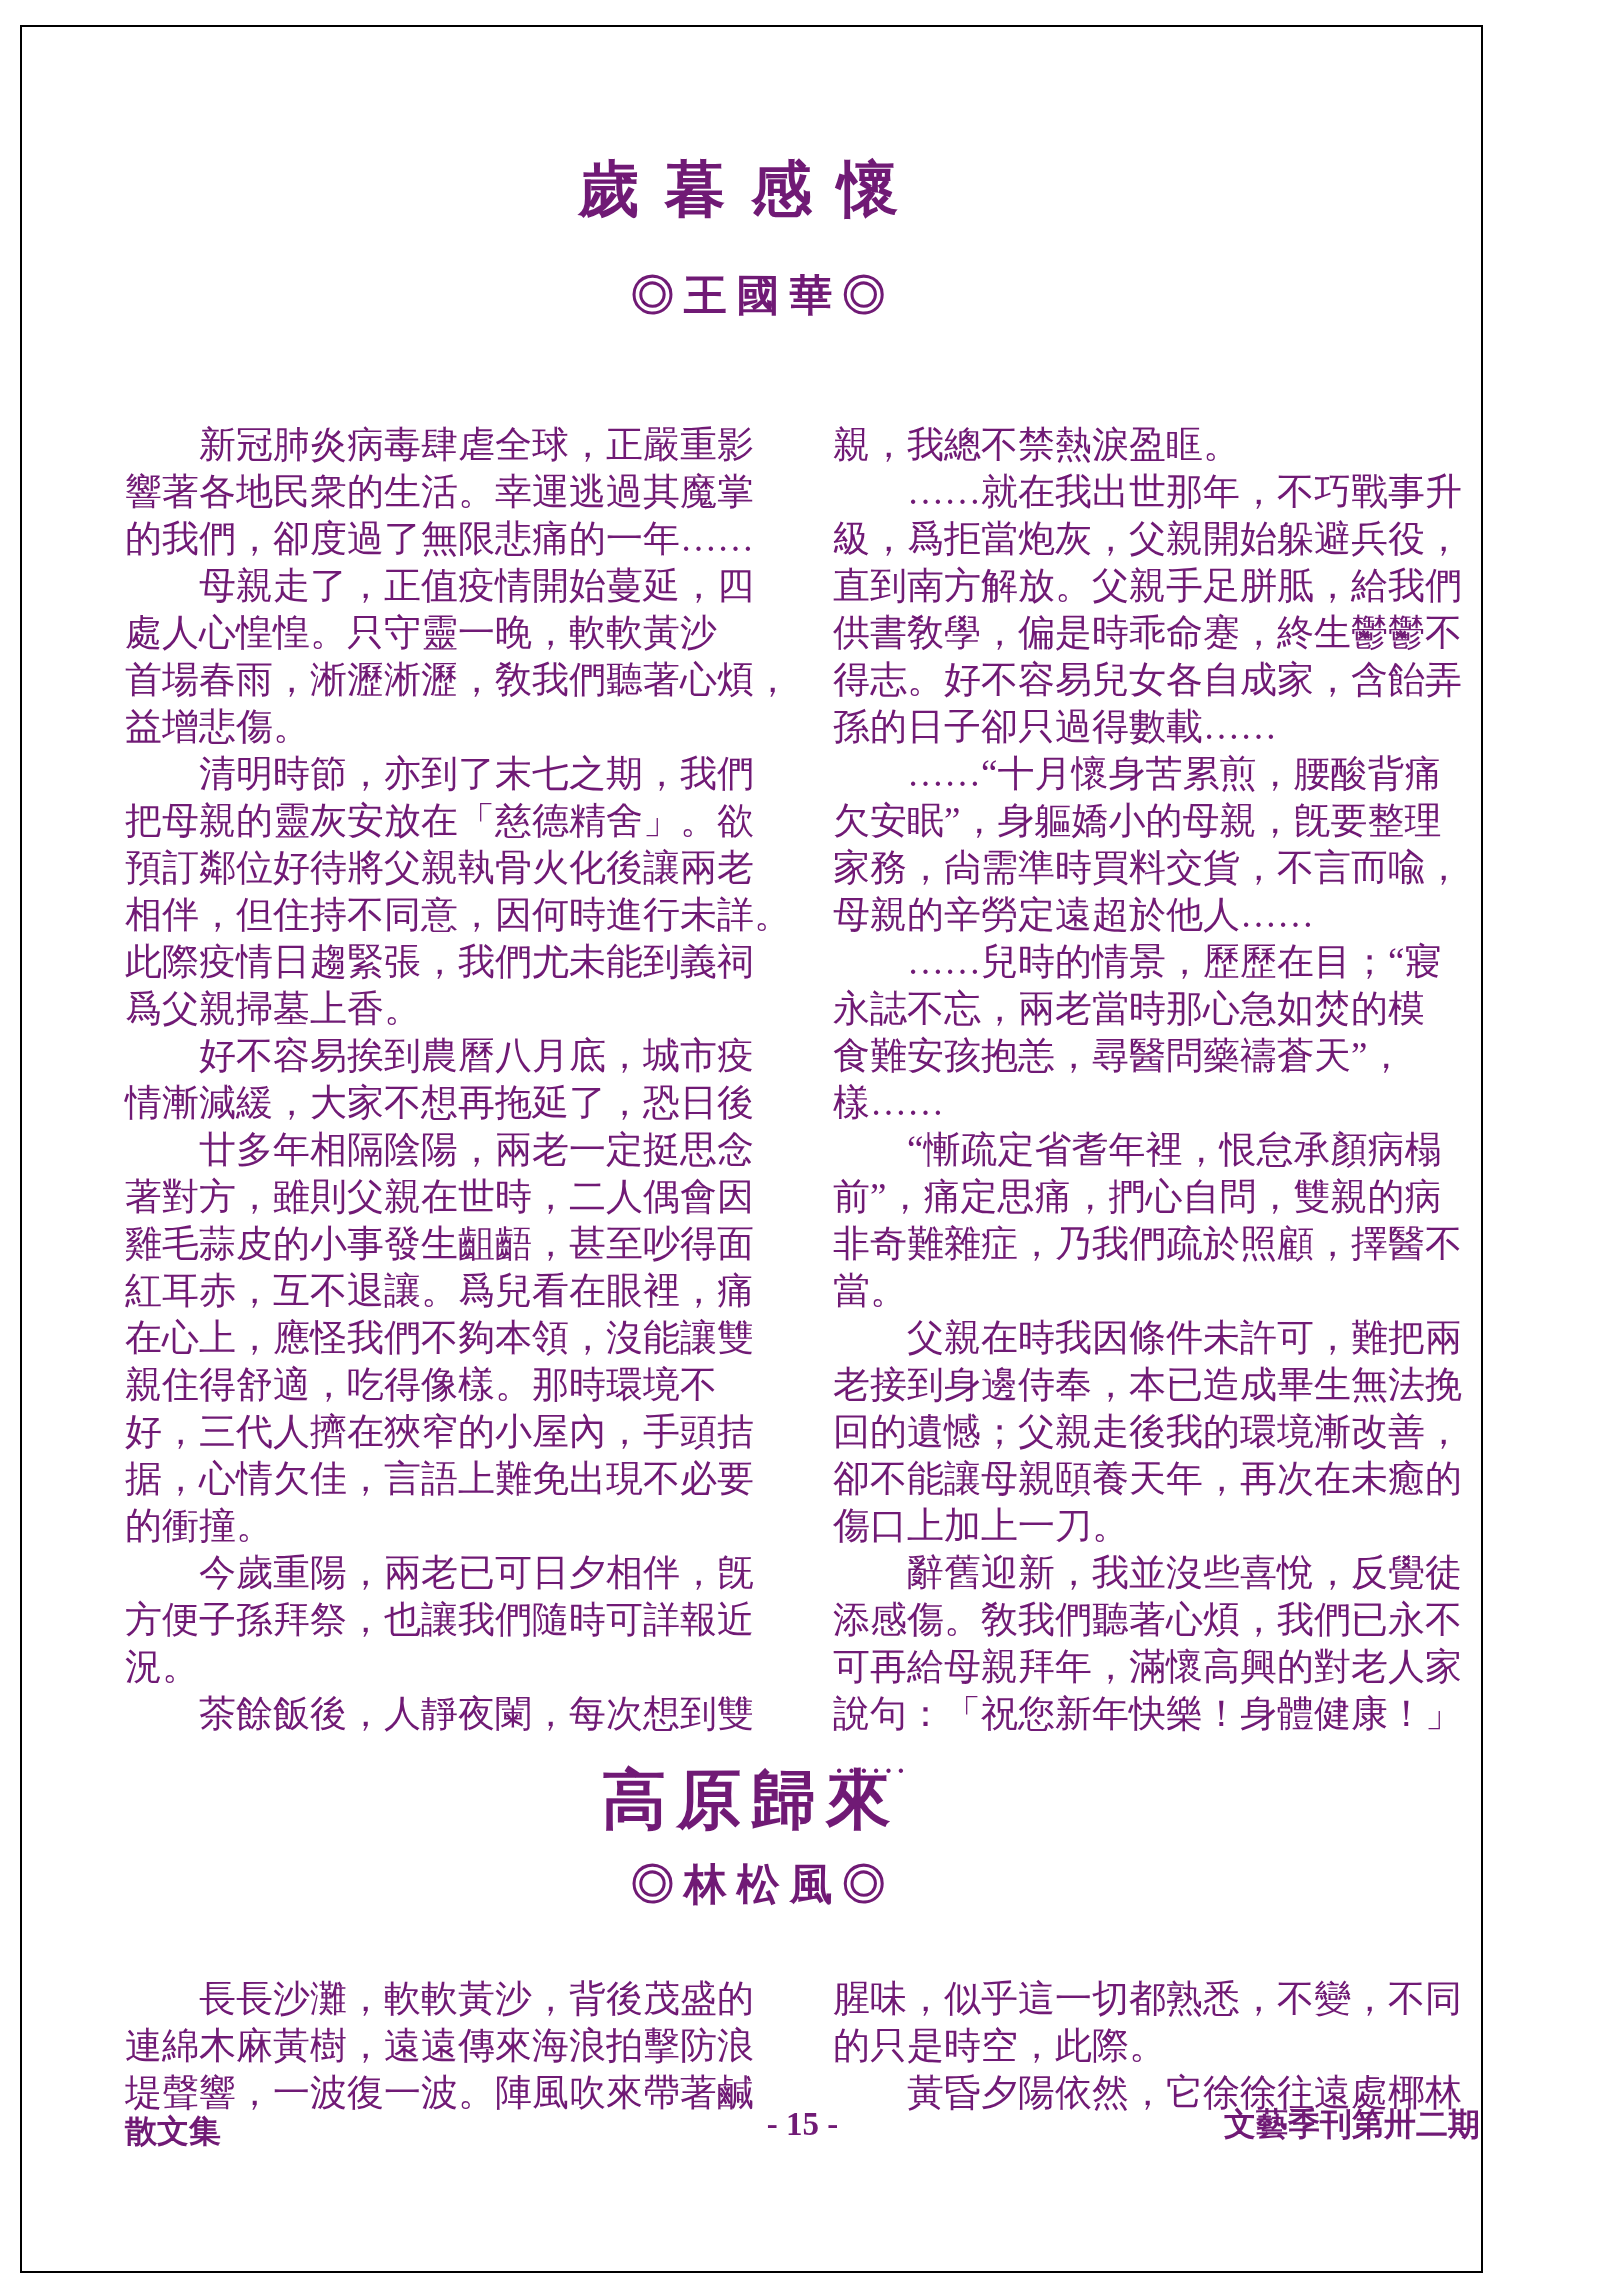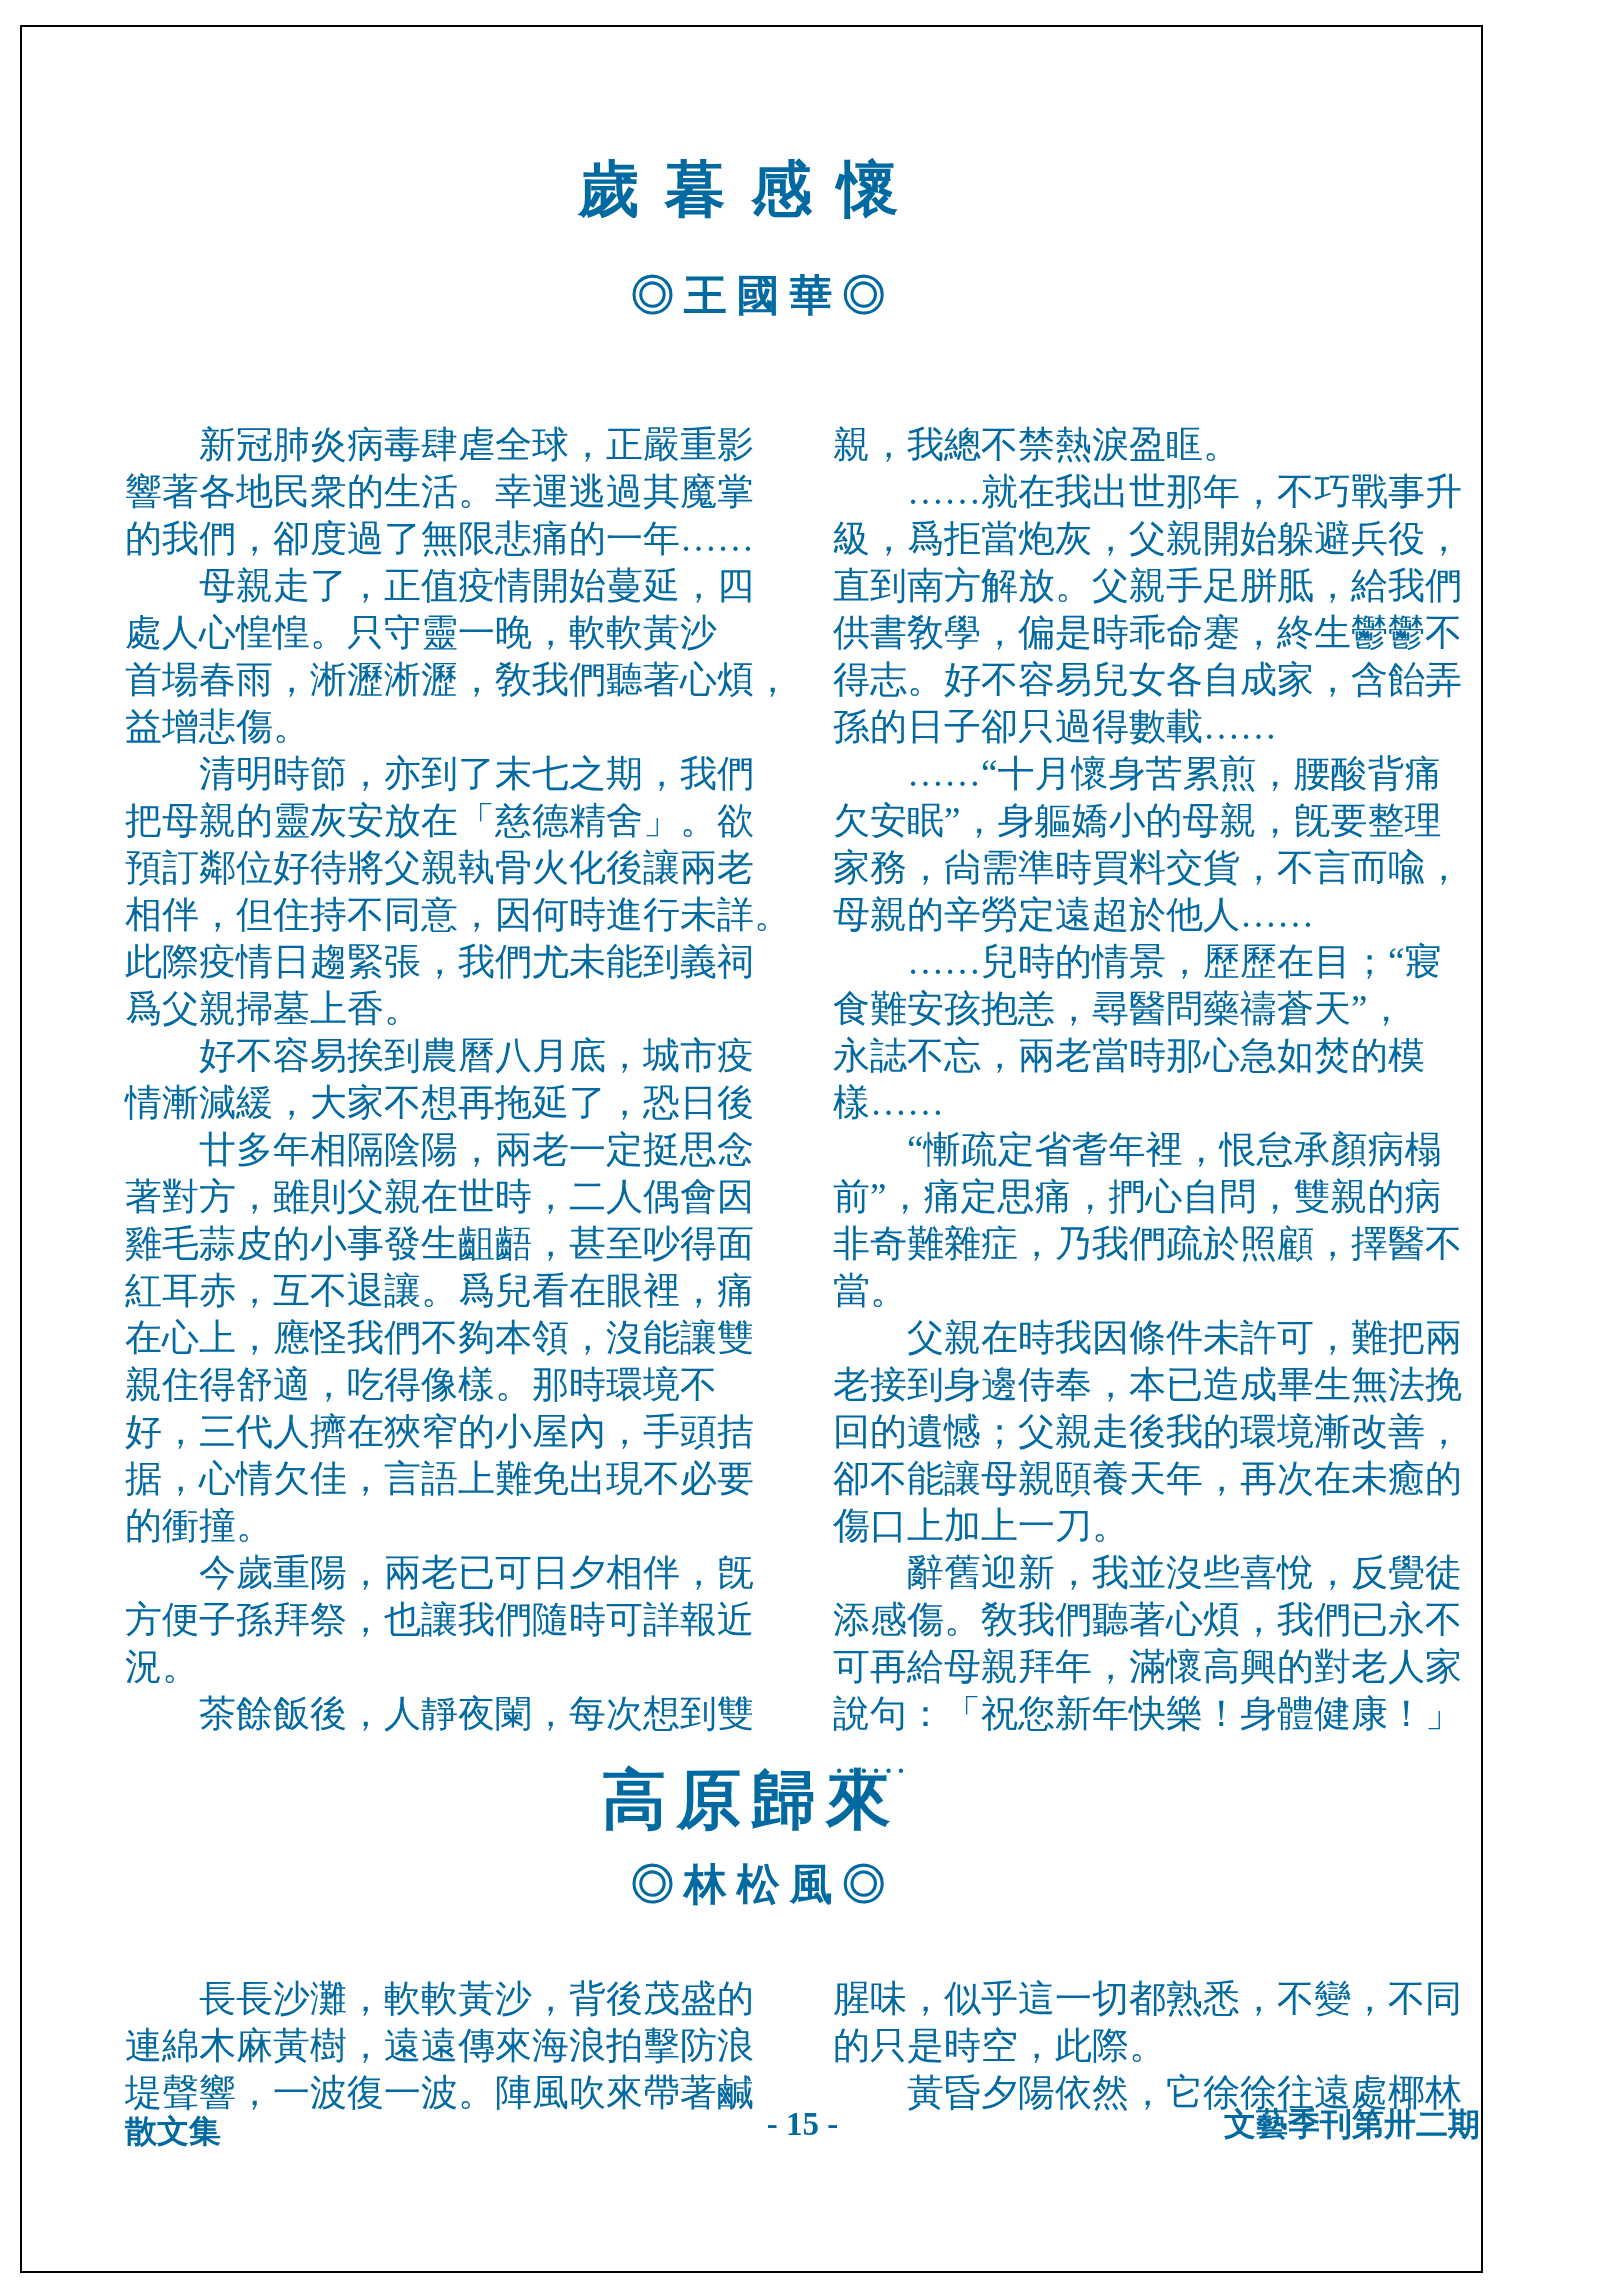--- a/index.html
+++ b/index.html
@@ -7,21 +7,21 @@
     padding: 0;
     background: #ffffff;
   }
   .page {
     position: relative;
     width: 1502px;
     height: 2293px;
     background: #ffffff;
     overflow: hidden;
     font-family: "Liberation Serif", serif;
-    color: #0369a1;
+    color: #701a75;
   }
   .page-frame {
     position: absolute;
     left: 19.6px;
     top: 24.5px;
     right: 18.6px;
     bottom: 19.6px;
     border: 2px solid #000000;
     pointer-events: none;
   }
@@ -160,22 +160,22 @@
         <div class="text-line">級，爲拒當炮灰，父親開始躲避兵役，</div>
         <div class="text-line">直到南方解放。父親手足胼胝，給我們</div>
         <div class="text-line">供書敎學，偏是時乖命蹇，終生鬱鬱不</div>
         <div class="text-line">得志。好不容易兒女各自成家，含飴弄</div>
         <div class="text-line">孫的日子卻只過得數載……</div>
         <div class="text-line">　　……“十月懷身苦累煎，腰酸背痛</div>
         <div class="text-line">欠安眠”，身軀嬌小的母親，旣要整理</div>
         <div class="text-line">家務，尙需準時買料交貨，不言而喩，</div>
         <div class="text-line">母親的辛勞定遠超於他人……</div>
         <div class="text-line">　　……兒時的情景，歷歷在目；“寢</div>
+        <div class="text-line">永誌不忘，兩老當時那心急如焚的模</div>
         <div class="text-line">食難安孩抱恙，尋醫問藥禱蒼天”，</div>
-        <div class="text-line">永誌不忘，兩老當時那心急如焚的模</div>
         <div class="text-line">樣……</div>
         <div class="text-line">　　“慚疏定省耆年裡，恨怠承顏病榻</div>
         <div class="text-line">前”，痛定思痛，捫心自問，雙親的病</div>
         <div class="text-line">非奇難雜症，乃我們疏於照顧，擇醫不</div>
         <div class="text-line">當。</div>
         <div class="text-line">　　父親在時我因條件未許可，難把兩</div>
         <div class="text-line">老接到身邊侍奉，本已造成畢生無法挽</div>
         <div class="text-line">回的遺憾；父親走後我的環境漸改善，</div>
         <div class="text-line">卻不能讓母親頤養天年，再次在未癒的</div>
         <div class="text-line">傷口上加上一刀。</div>

